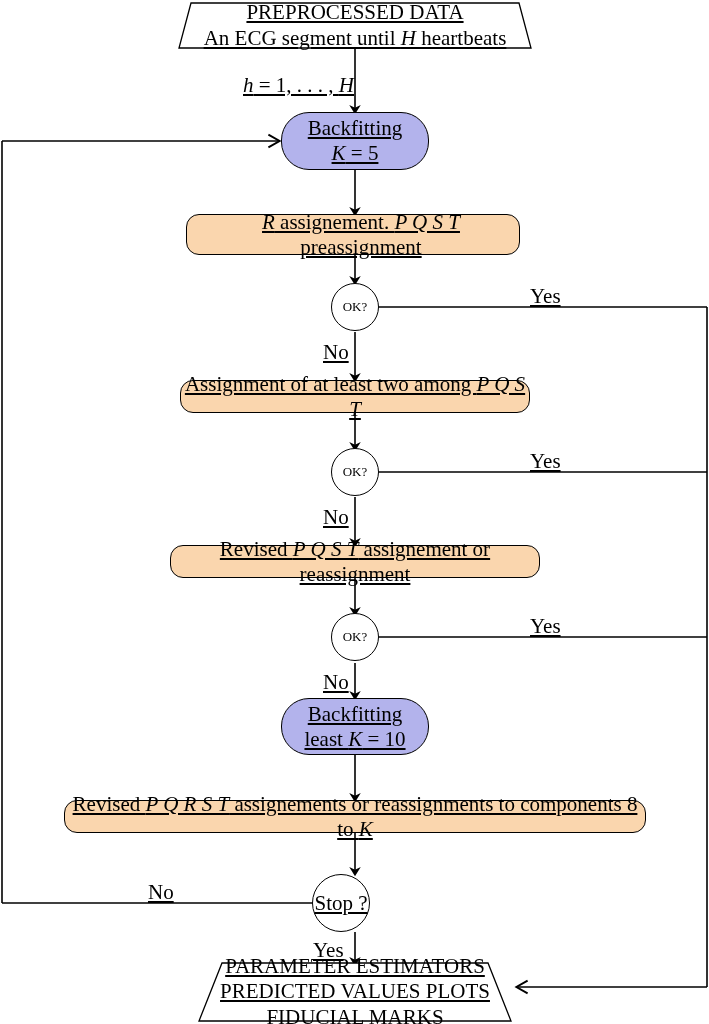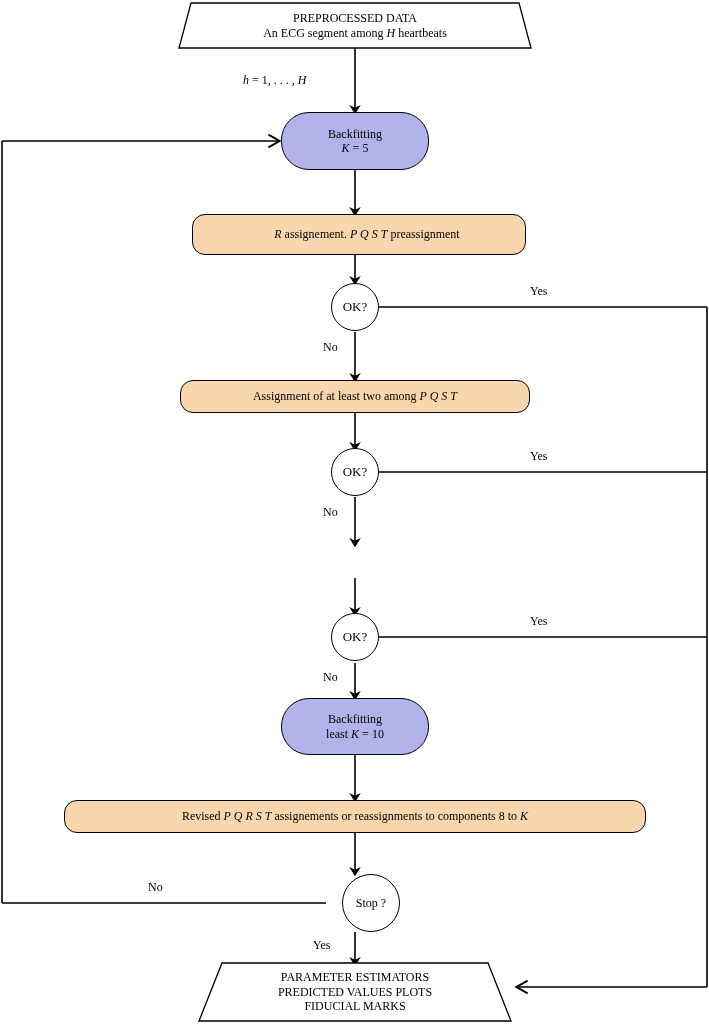--- a/index.html
+++ b/index.html
@@ -72,21 +72,21 @@
   .edge-label {
     position: absolute;
     color: #000;
     white-space: nowrap;
   }
   .mathit {
     font-style: italic;
     font-family: "Liberation Serif", "DejaVu Serif", serif;
   }
   .sc { font-variant: small-caps; }
-  .fs15 { font-size: 12px; }
+  .fs15 { font-size: 21px; text-decoration: underline; }
   .fs13 { font-size: 13px; }
   .line1 { display:block; }
 </style>
 </head>
 <body>
 
 <div id="canvas">
 
   <svg id="wires" viewBox="0 0 709 1024">
     <defs>
@@ -140,68 +140,71 @@
       <path d="M2,141 L278,141" marker-end="url(#arrowopen)"></path>
     </g>
   </svg>
 
   <div class="trapwrap" style="left:178px; top:2px; width:354px; height:47px;">
     <svg width="354" height="47" viewBox="0 0 354 47">
       <polygon points="13,1 341,1 353,46 1,46" fill="#ffffff" stroke="#000000" stroke-width="1.3"></polygon>
     </svg>
     <div class="trap-text">
       <span class="fs15 line1">PREPROCESSED DATA</span>
-      <span class="fs15 line1"><span>An ECG segment among </span><span class="mathit">H</span><span> heartbeats</span></span>
+      <span class="fs15 line1"><span>An ECG segment until </span><span class="mathit">H</span><span> heartbeats</span></span>
     </div>
   </div>
 
   <div class="edge-label fs15" style="left:243px; top:64px;margin-top:9px;"><span class="mathit">h</span><span> = 1, . . . , </span><span class="mathit">H</span></div>
 
   <div class="node proc blue" style="left:281px; top:112px; width:148px; height:58px;">
     <span class="fs15">Backfitting</span>
     <span class="fs15"><span class="mathit">K</span><span> = 5</span></span>
   </div>
 
-  <div class="node proc orange" style="left:192px; top:214px; width:334px; height:41px;padding-left:16px;">
+  <div class="node proc orange" style="left:186px; top:214px; width:334px; height:41px;padding-left:16px;">
     <span class="fs15"><span class="mathit">R</span><span> assignement. </span><span class="mathit">P  Q  S  T</span><span> preassignment</span></span>
   </div>
 
   <div class="node circ" style="left:331px; top:283px; width:48px; height:48px;">
     <span class="fs13 sc">OK?</span>
   </div>
   <div class="edge-label fs15" style="left:530px; top:284px;">Yes</div>
   <div class="edge-label fs15" style="left:323px; top:340px;">No</div>
 
   <div class="node proc orange" style="left:180px; top:380px; width:350px; height:33px;">
     <span class="fs15"><span>Assignment of at least two among </span><span class="mathit">P  Q  S  T</span></span>
   </div>
 
   <div class="node circ" style="left:331px; top:448px; width:48px; height:48px;">
     <span class="fs13 sc">OK?</span>
   </div>
   <div class="edge-label fs15" style="left:530px; top:449px;">Yes</div>
   <div class="edge-label fs15" style="left:323px; top:505px;">No</div>
 
+  <div class="node proc orange" style="left:170px; top:545px; width:370px; height:33px;">
+    <span class="fs15"><span>Revised </span><span class="mathit">P  Q  S  T</span><span> assignement or reassignment</span></span>
+  </div>
 
   <div class="node circ" style="left:331px; top:613px; width:48px; height:48px;">
     <span class="fs13 sc">OK?</span>
   </div>
   <div class="edge-label fs15" style="left:530px; top:614px;">Yes</div>
   <div class="edge-label fs15" style="left:323px; top:670px;">No</div>
 
   <div class="node proc blue" style="left:281px; top:698px; width:148px; height:57px;">
     <span class="fs15">Backfitting</span>
     <span class="fs15"><span>least </span><span class="mathit">K</span><span> = 10</span></span>
   </div>
 
   <div class="node proc orange" style="left:64px; top:800px; width:582px; height:33px;">
     <span class="fs15"><span>Revised </span><span class="mathit">P  Q  R  S  T</span><span> assignements or reassignments to components 8 to </span><span class="mathit">K</span></span>
   </div>
 
-  <div class="node circ" style="left:342px; top:874px; width:58px; height:58px;">
+  <div class="node circ" style="left:312px; top:874px; width:58px; height:58px;">
     <span class="fs15">Stop ?</span>
   </div>
   <div class="edge-label fs15" style="left:148px; top:880px;">No</div>
   <div class="edge-label fs15" style="left:313px; top:938px;">Yes</div>
 
   <div class="trapwrap" style="left:198px; top:962px; width:314px; height:60px;">
     <svg width="314" height="60" viewBox="0 0 314 60">
       <polygon points="24,1 290,1 313,59 1,59" fill="#ffffff" stroke="#000000" stroke-width="1.3"></polygon>
     </svg>
     <div class="trap-text">

